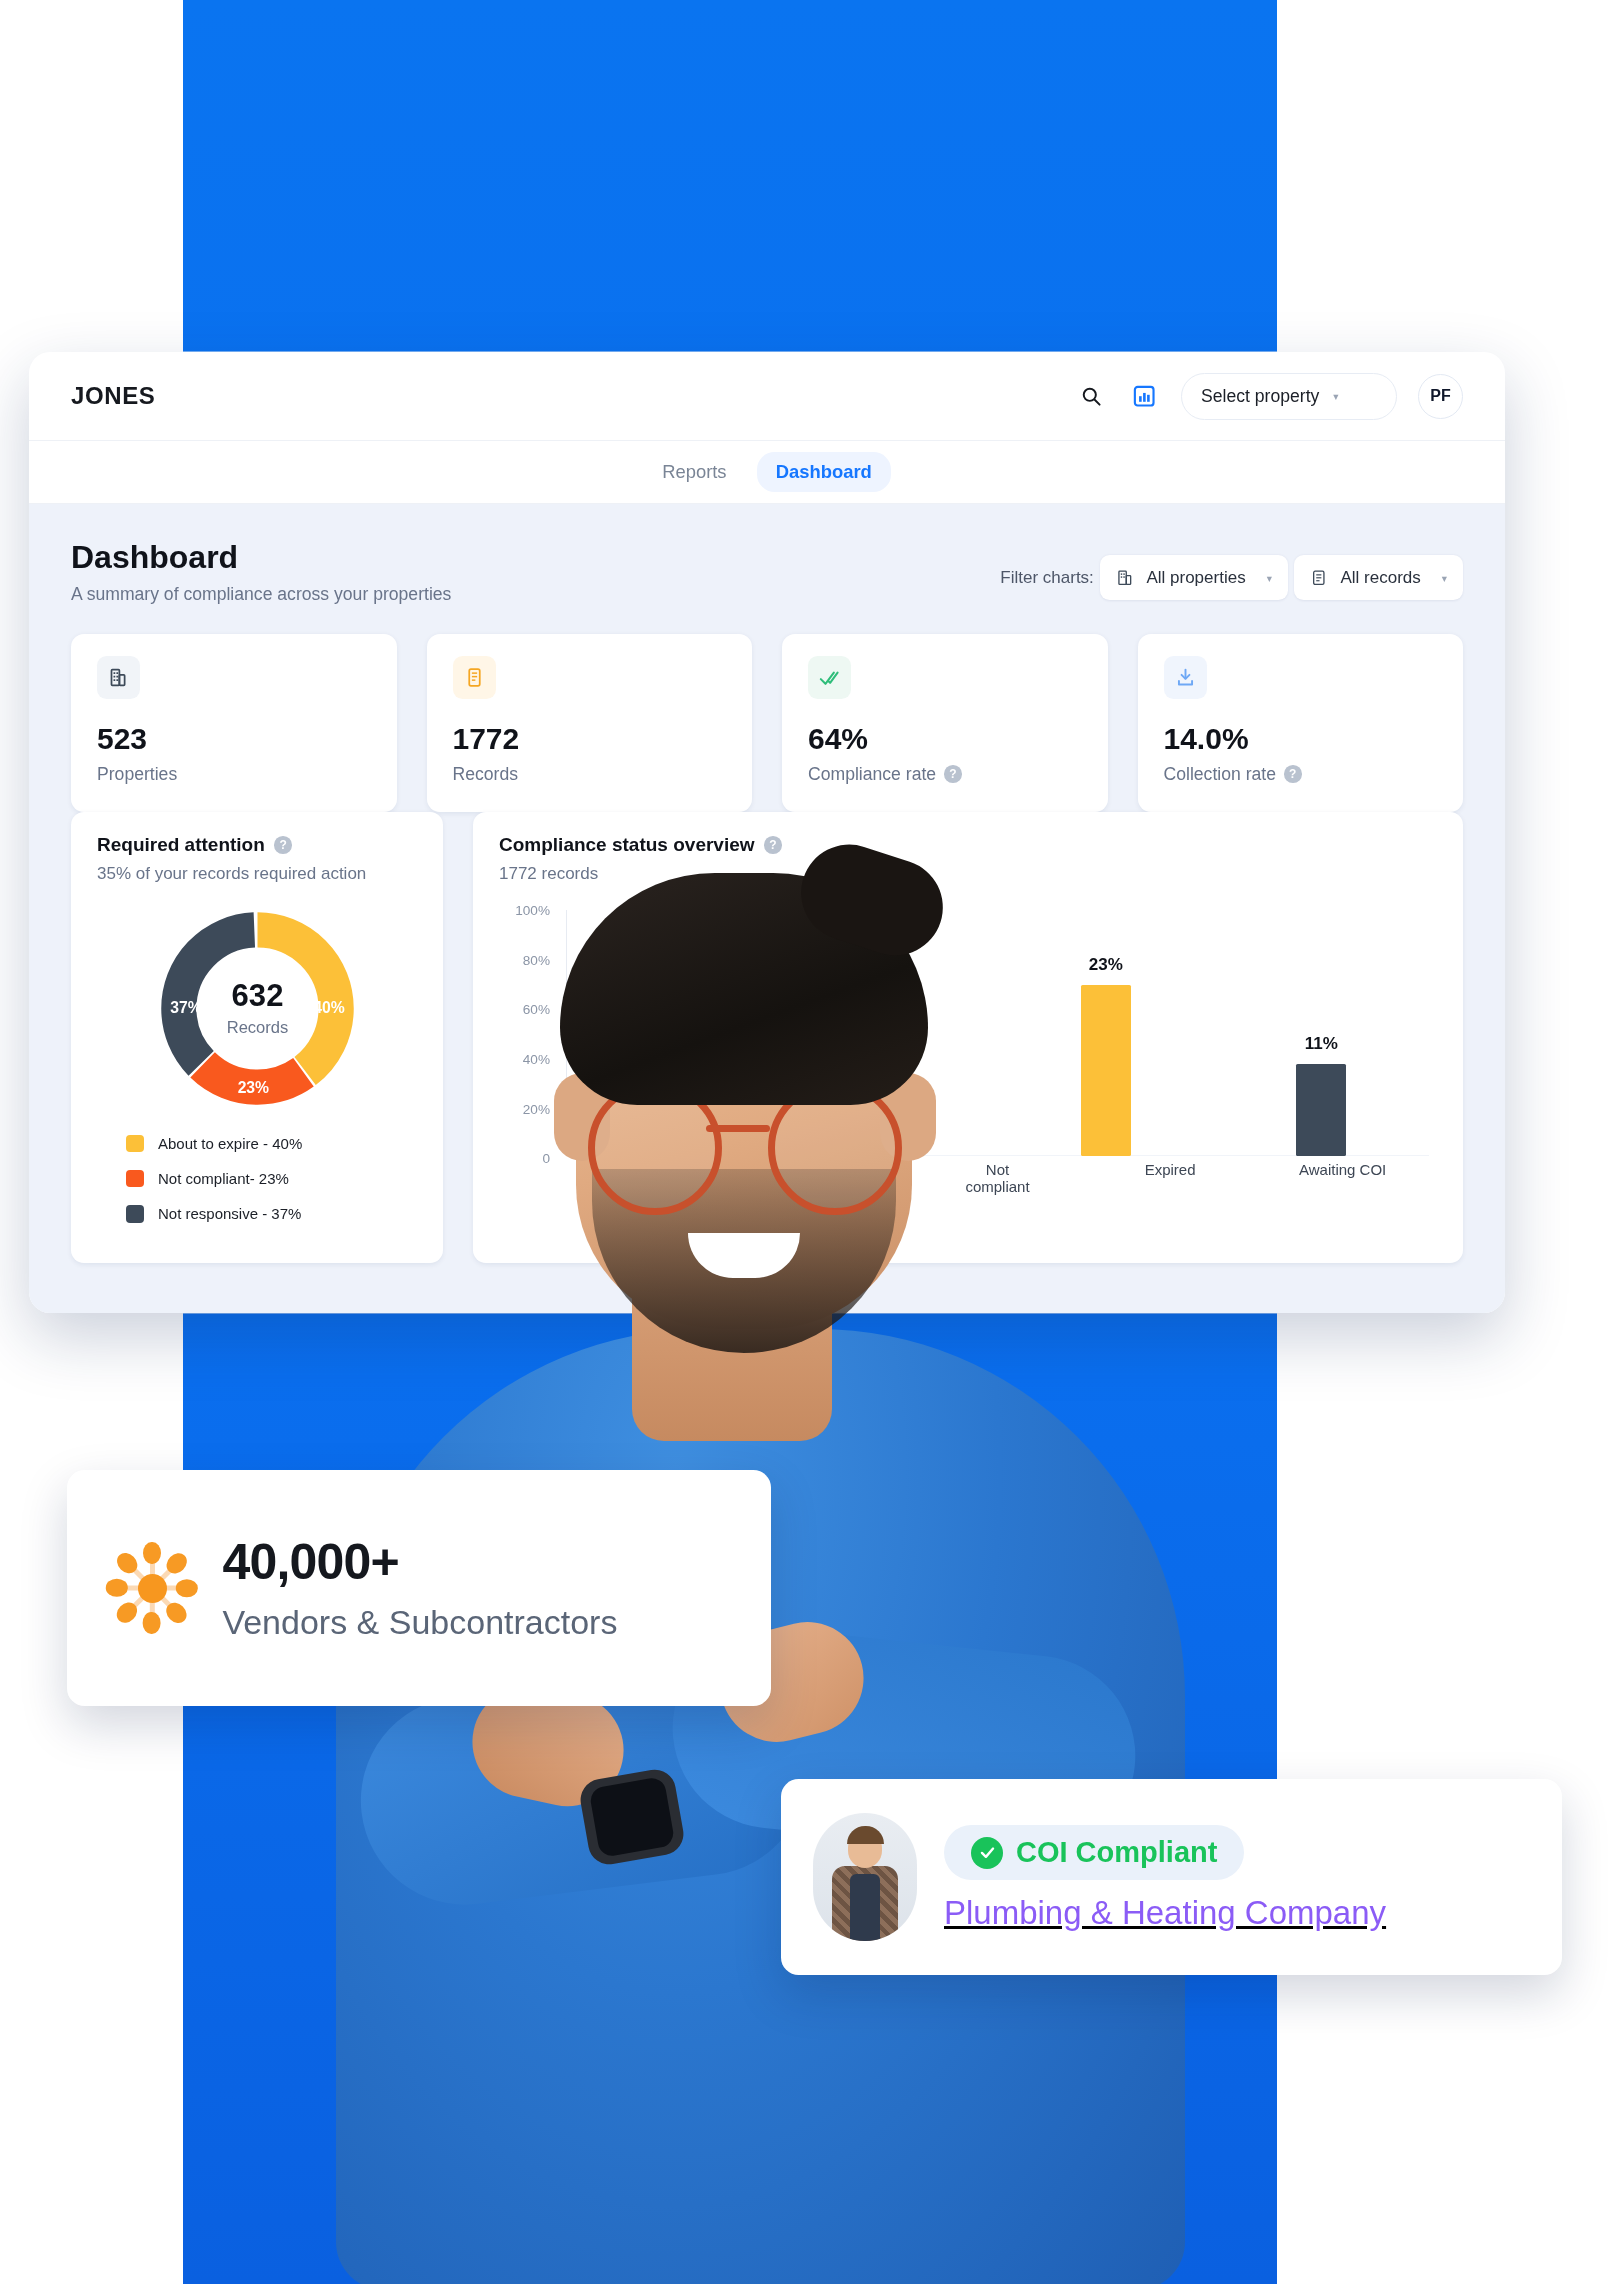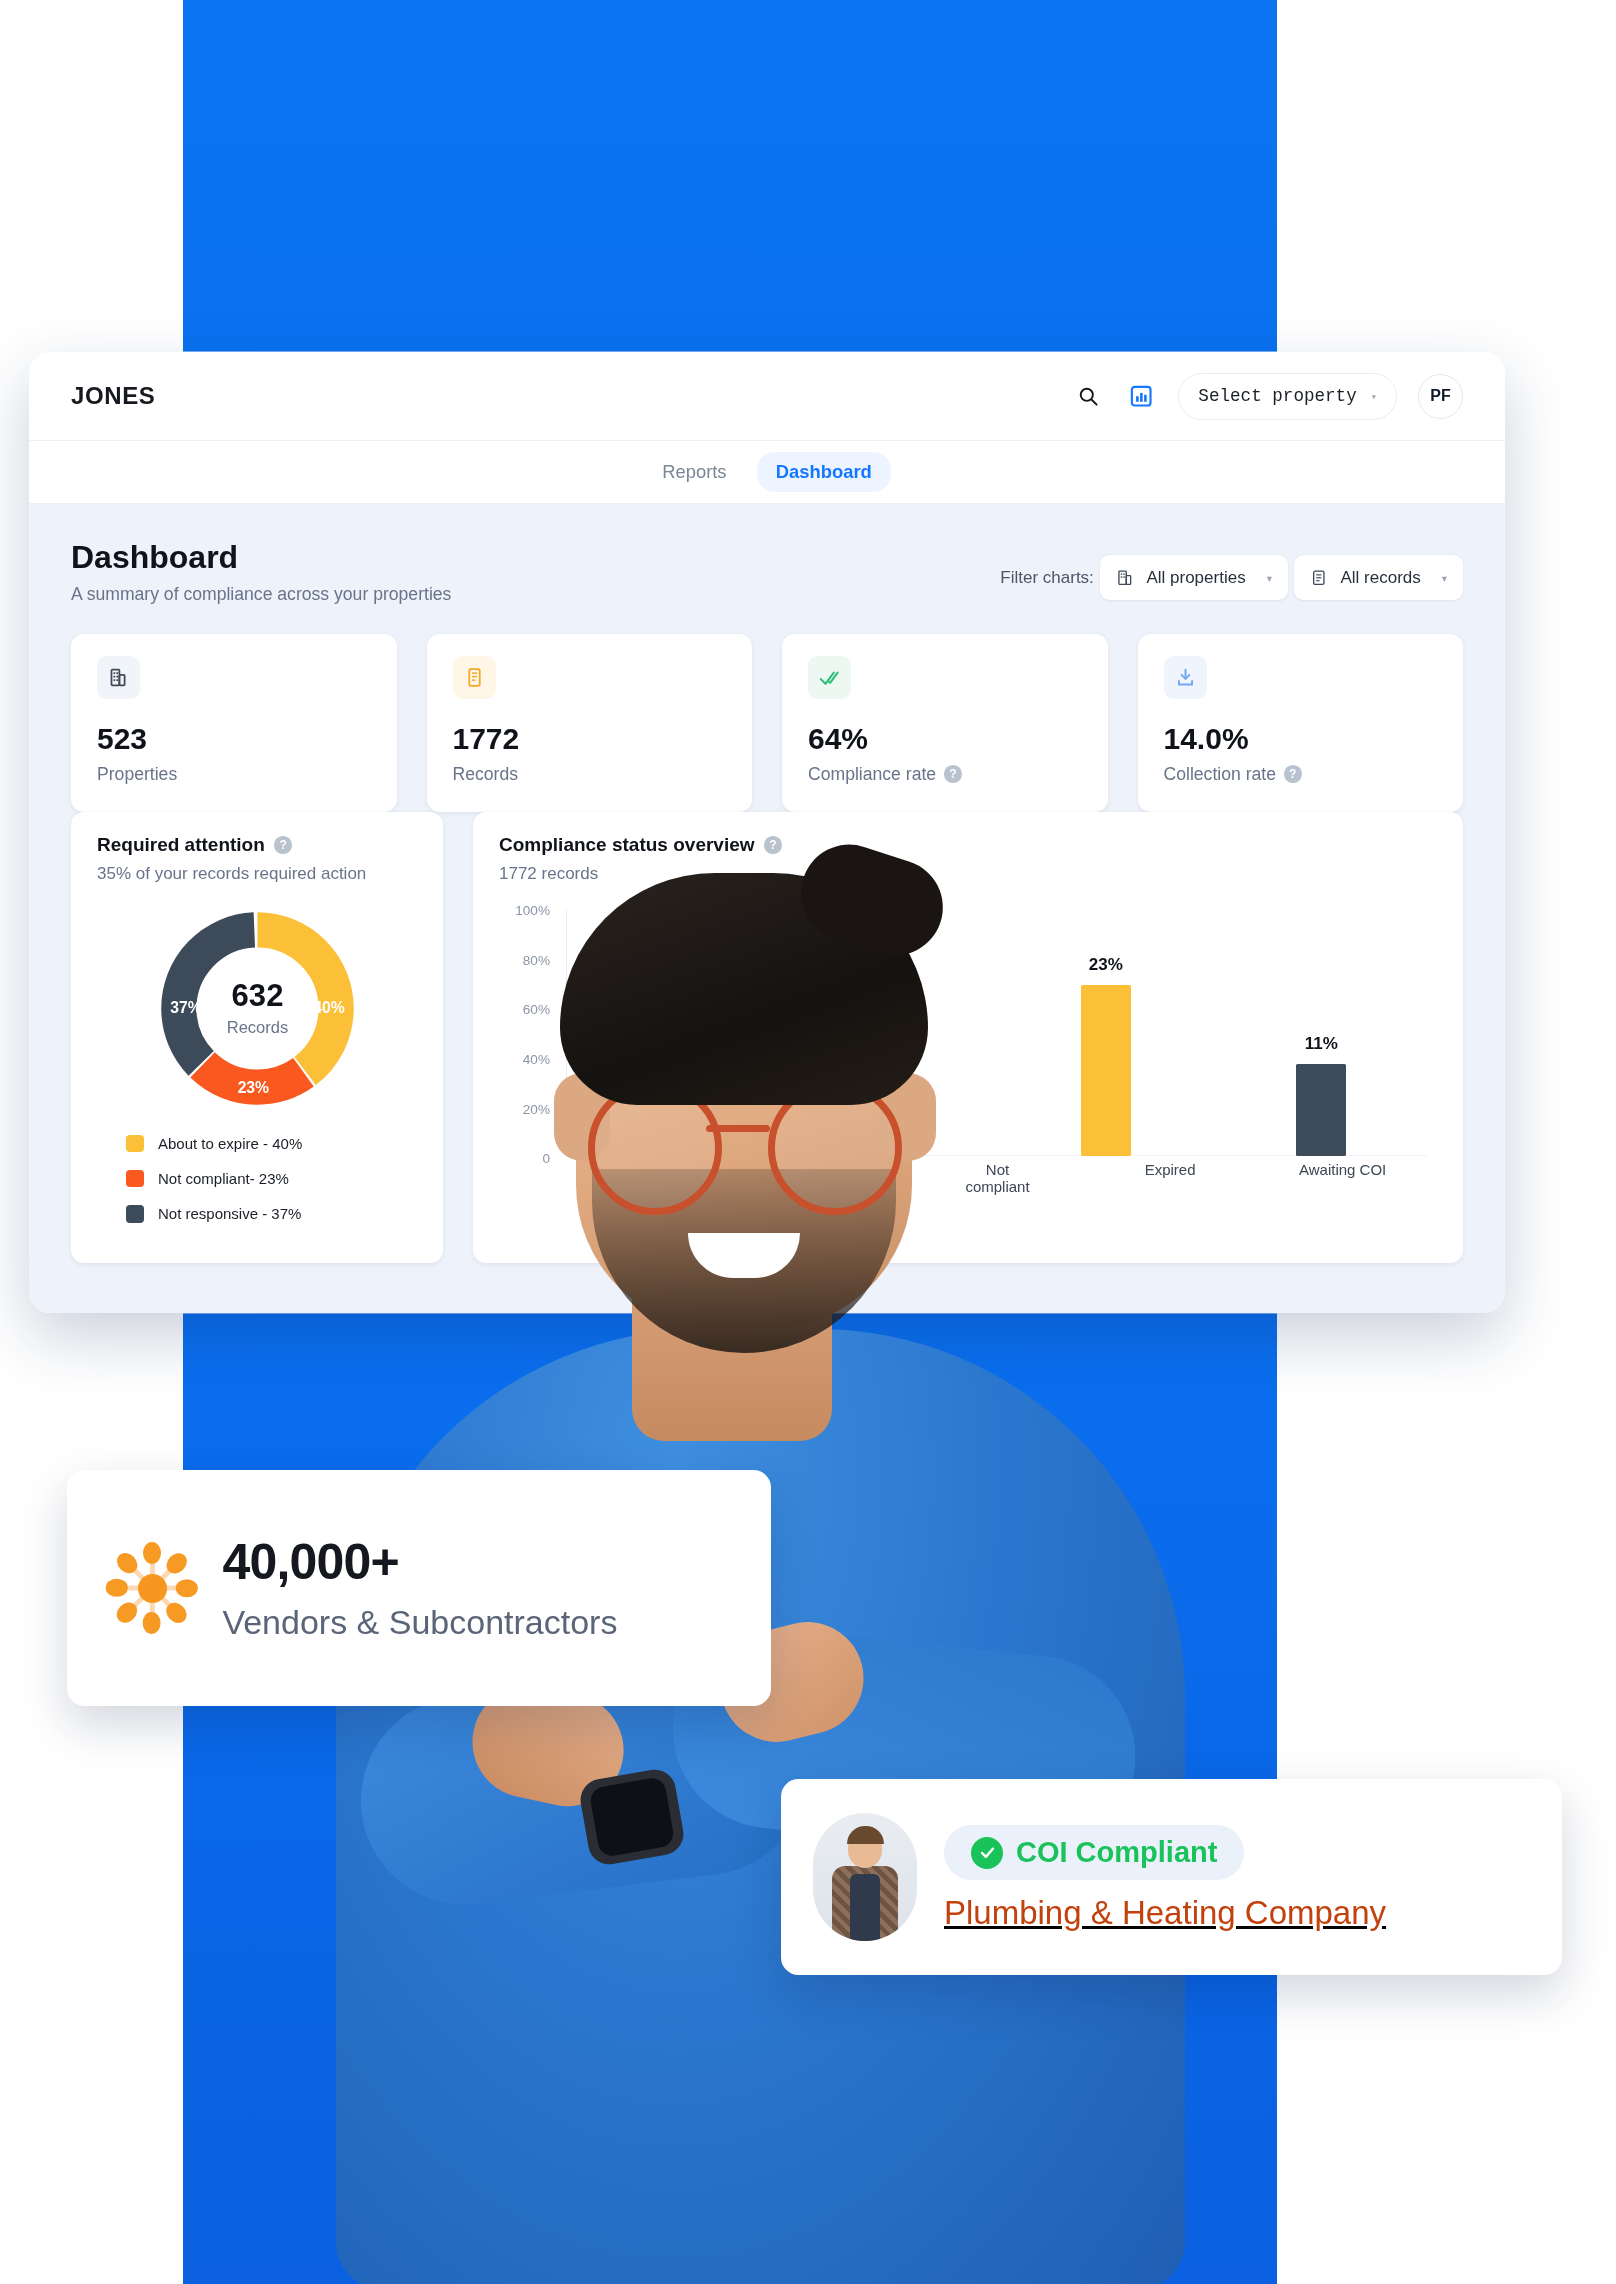--- a/index.html
+++ b/index.html
@@ -59,21 +59,21 @@
   .dash{position:absolute;left:29px;top:352px;width:1476px;height:961px;z-index:30;
      background:#fff;border-radius:21px;
      box-shadow:0 24px 64px rgba(20,40,90,.22),0 0 0 0.8px rgba(255,255,255,.6);}
   .dash-head{height:88px;display:flex;align-items:center;padding:0 42px;
      border-bottom:0.8px solid #eef1f6;text-align:center;}
   .logo{font-weight:800;font-size:24px;letter-spacing:0.6px;color:#16191f;}
   .head-right{margin-left:auto;display:flex;align-items:center;gap:21px;}
   .icon-btn{width:32px;height:32px;display:flex;align-items:center;justify-content:center;cursor:pointer;}
   .sel-prop{height:45px;min-width:176px;border:0.8px solid #e7ecf4;border-radius:24px;
      display:flex;align-items:center;gap:6px;padding:0 19px;font-size:17.6px;color:#1b1f27;
-     font-weight:500;cursor:pointer;font-family:Liberation Mono, monospace;}
+     font-weight:500;cursor:pointer;}
   .avatar{width:43px;height:43px;border-radius:50%;border:0.8px solid #e3e9f3;display:flex;
      align-items:center;justify-content:center;font-size:16px;color:#0f172a;font-weight:600;cursor:pointer;}
 
   .tabs{height:62px;display:flex;align-items:center;justify-content:center;gap:11.2px;
      border-bottom:0.8px solid #eef1f6;background:#fff;}
   .tab{font-size:18.4px;color:#7a8596;padding:8.8px 19px;border-radius:17.6px;cursor:pointer;}
   .tab.active{color:#1677ff;background:#eef4ff;font-weight:600;}
 
   .dash-body{background:#eef2fa;padding:35px 42px 0;height:809px;box-sizing:border-box;
      border-radius:0 0 21px 21px;}
@@ -143,21 +143,21 @@
   .av-hair{position:absolute;left:34px;top:13px;width:37px;height:17.6px;border-radius:18.4px 18.4px 0 0;background:#6a4a2e;}
   .av-body{position:absolute;left:19px;top:53px;width:66px;height:77px;border-radius:13px 13px 0 0;
      background:repeating-linear-gradient(45deg,#8d6f5a 0 4.8px,#6d5443 4.8px 9.6px);}
   .av-bib{position:absolute;left:37px;top:61px;width:30px;height:69px;background:#2f3a4c;border-radius:6.4px 6.4px 0 0;}
   .coi-right{margin-left:27px;}
   .badge{display:inline-flex;align-items:center;gap:13px;background:#eaf1fa;border-radius:29px;
      padding:11.2px 27px;}
   .badge-txt{font-size:29px;font-weight:700;color:#19c35a;}
   .check{width:32px;height:32px;border-radius:50%;background:#19c35a;display:flex;align-items:center;
      justify-content:center;}
-  .coi-name{font-size:33px;color:#c2410c;margin-top:16px;line-height:1;}
+  .coi-name{font-size:33px;color:#8b5cf6;margin-top:16px;line-height:1;}
 </style>
 </head>
 <body>
 
 <div class="bg-blue-top"></div>
 <div class="bg-blue-bottom"></div>
 
 <div class="person">
   <div class="torso"></div>
   <div class="arm-l"></div>

